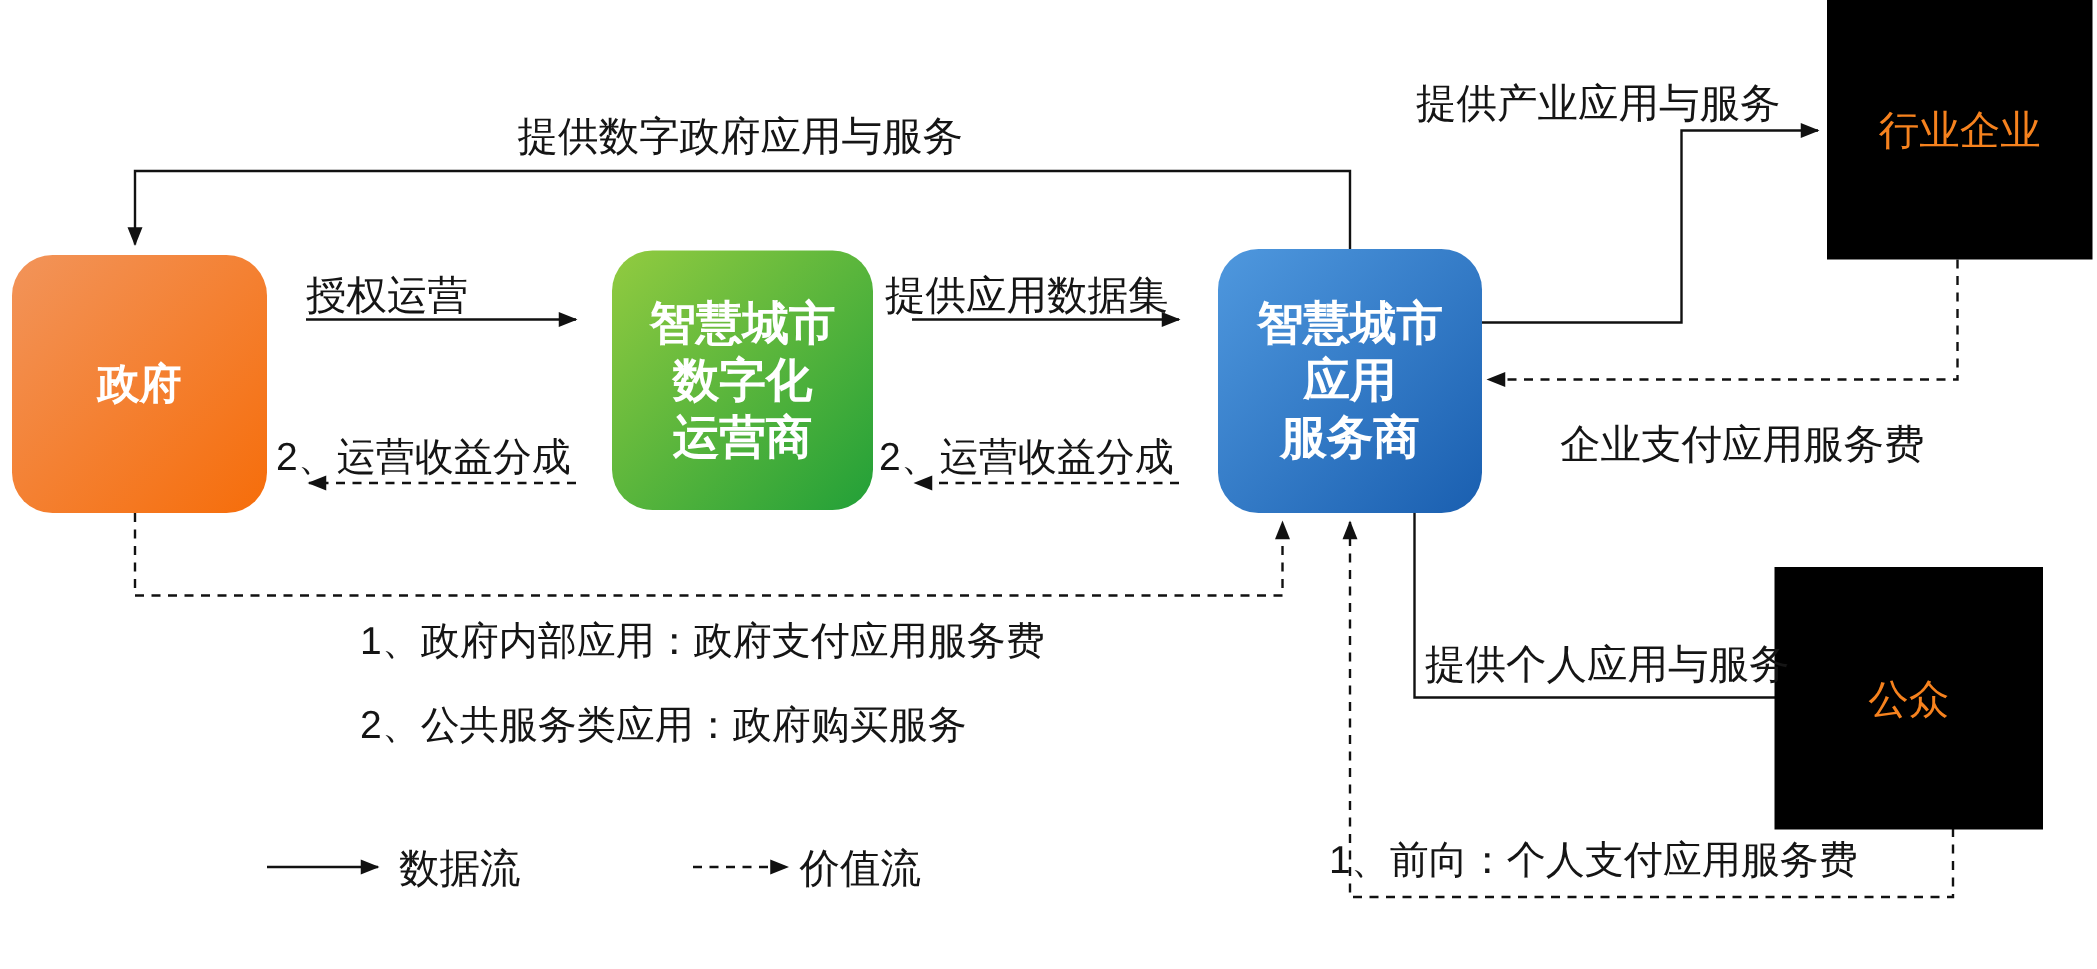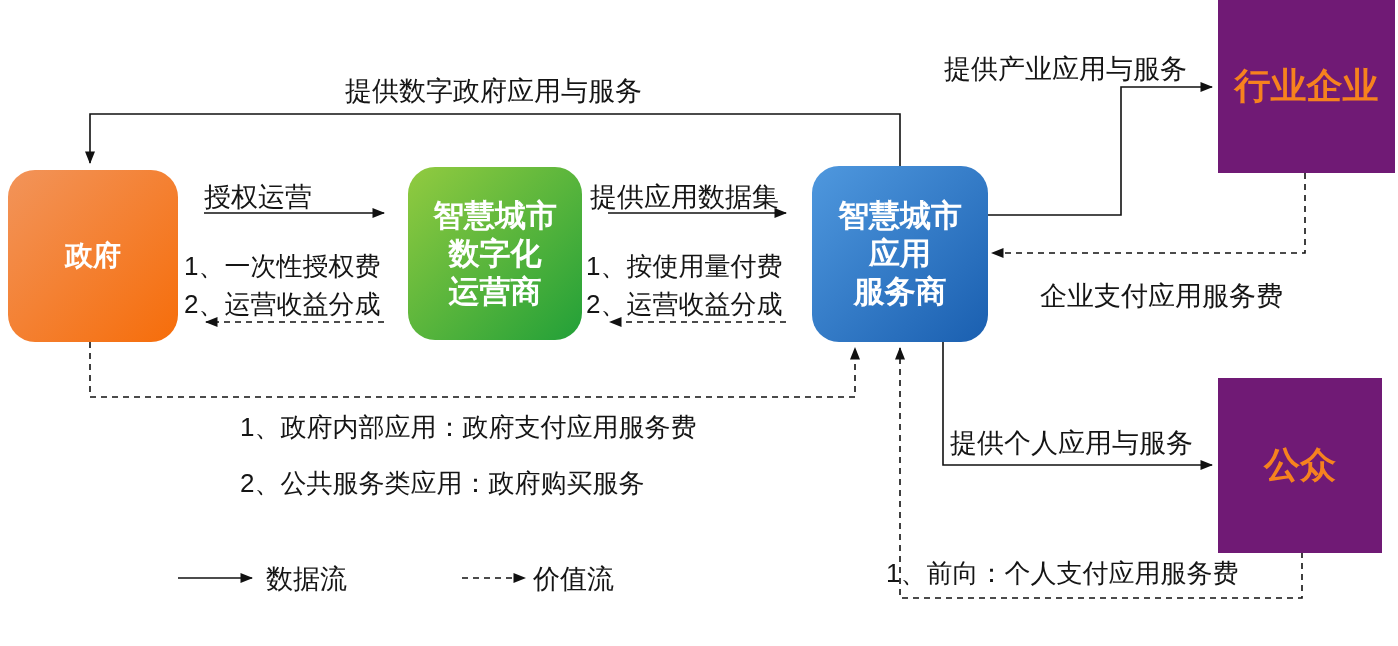--- a/index.html
+++ b/index.html
@@ -12,25 +12,25 @@
     position:absolute;display:flex;flex-direction:column;align-items:center;justify-content:center;
     text-align:center;font-weight:bold;color:#ffffff;border-radius:27px;
   }
   .node-gov{left:8px;top:170px;width:170px;height:172px;font-size:28px;
     background:linear-gradient(135deg,#F2945A 0%,#F66D0A 100%);}
   .node-operator{left:408px;top:167px;width:174px;height:173px;font-size:31px;line-height:38px;
     background:linear-gradient(135deg,#92CB40 0%,#22A038 100%);}
   .node-provider{left:812px;top:166px;width:176px;height:176px;font-size:31px;line-height:38px;
     background:linear-gradient(135deg,#4F98DE 0%,#1A5FB0 100%);}
   .gray-node{
-    position:absolute;background:#701a75;display:flex;align-items:center;justify-content:center;
-    color:#F6821E;font-weight:bold;font-size:36px;
+    position:absolute;background:#000000;display:flex;align-items:center;justify-content:center;
+    color:#F6821E;font-weight:normal;font-size:27px;
   }
   .gray-industry{left:1218px;top:0;width:177px;height:173px;}
-  .gray-public{left:1218px;top:378px;width:164px;height:175px;}
+  .gray-public{left:1183px;top:378px;width:179px;height:175px;}
   .lbl{position:absolute;font-size:27px;white-space:nowrap;color:#151515;}
   .lbl-sm{font-size:26px;}
   .lbl-provide-gov{left:345px;top:73px;}
   .lbl-authorize{left:204px;top:179px;}
   .lbl-gov-fee1{left:184px;top:249px;}
   .lbl-gov-fee2{left:184px;top:287px;}
   .lbl-provide-dataset{left:590px;top:179px;}
   .lbl-op-fee1{left:586px;top:249px;}
   .lbl-op-fee2{left:586px;top:287px;}
   .lbl-provide-industry{left:944px;top:51px;}
@@ -89,24 +89,22 @@
   <div class="gray-node gray-industry">
     <span>行业企业</span>
   </div>
 
   <div class="gray-node gray-public">
     <span>公众</span>
   </div>
 
   <div class="lbl lbl-provide-gov">提供数字政府应用与服务</div>
   <div class="lbl lbl-authorize">授权运营</div>
-  <div class="lbl lbl-sm lbl-gov-fee1">1、一次性授权费</div>
   <div class="lbl lbl-sm lbl-gov-fee2">2、运营收益分成</div>
   <div class="lbl lbl-provide-dataset">提供应用数据集</div>
-  <div class="lbl lbl-sm lbl-op-fee1">1、按使用量付费</div>
   <div class="lbl lbl-sm lbl-op-fee2">2、运营收益分成</div>
   <div class="lbl lbl-provide-industry">提供产业应用与服务</div>
   <div class="lbl lbl-enterprise-pay">企业支付应用服务费</div>
   <div class="lbl lbl-provide-personal">提供个人应用与服务</div>
   <div class="lbl lbl-sm lbl-gov-note1">1、政府内部应用：政府支付应用服务费</div>
   <div class="lbl lbl-sm lbl-gov-note2">2、公共服务类应用：政府购买服务</div>
   <div class="lbl lbl-sm lbl-public-note1">1、前向：个人支付应用服务费</div>
 
   <div class="lbl lbl-legend-data">数据流</div>
   <div class="lbl lbl-legend-value">价值流</div>

